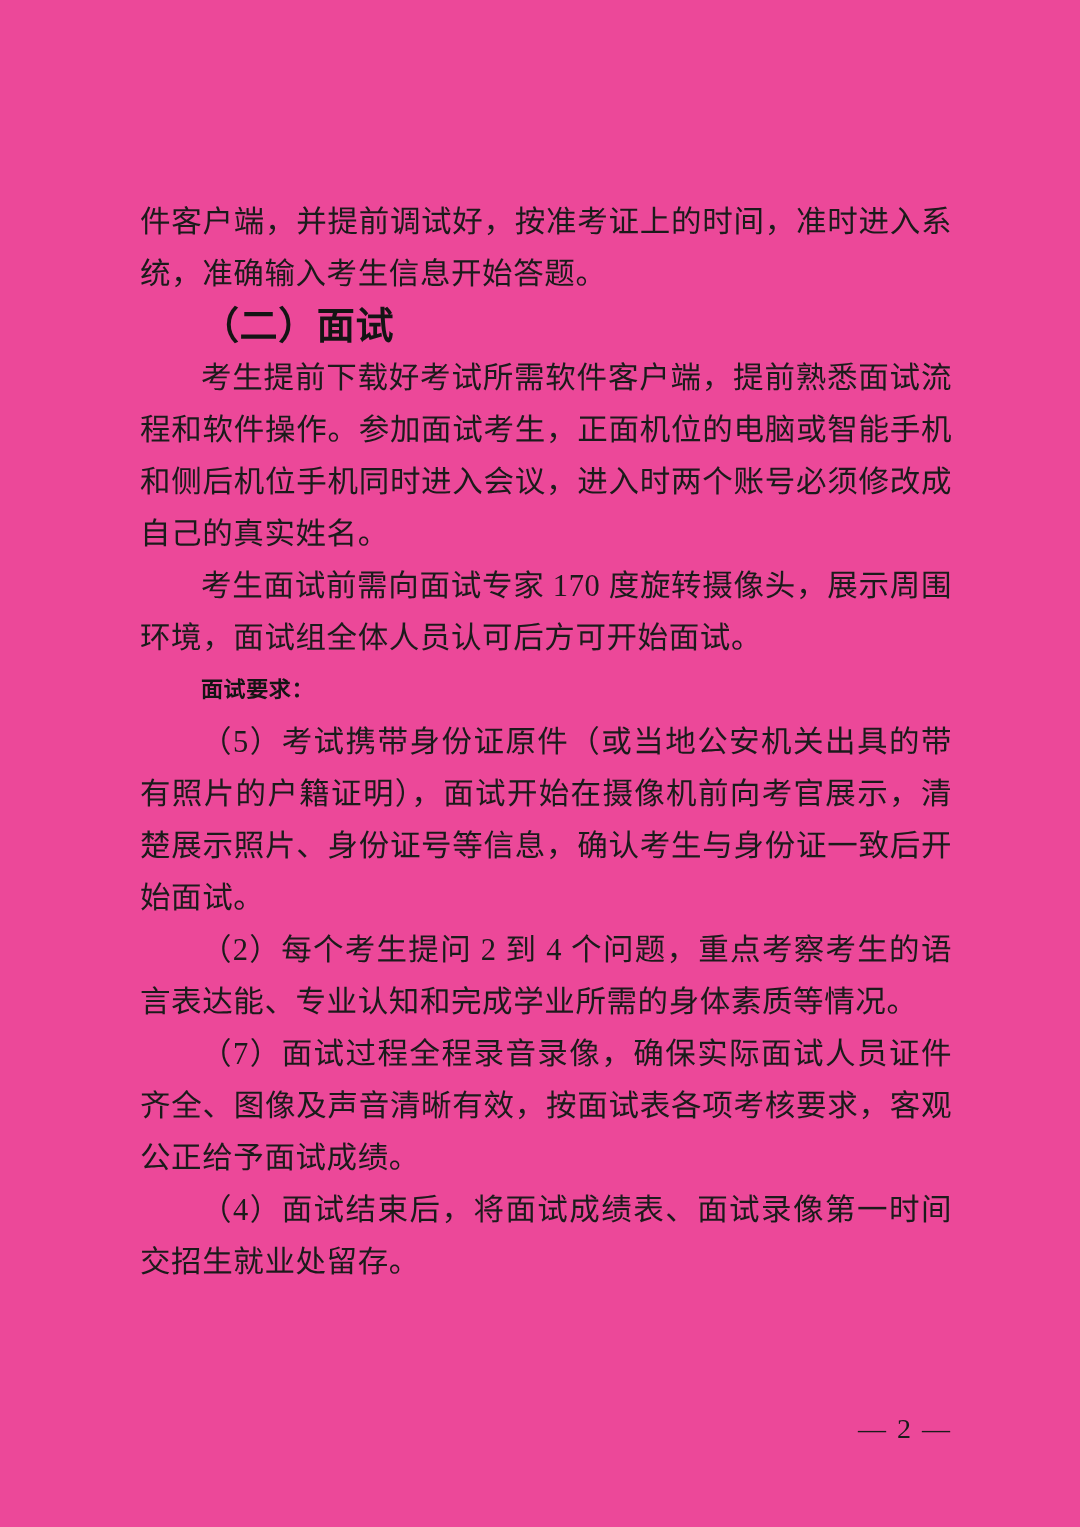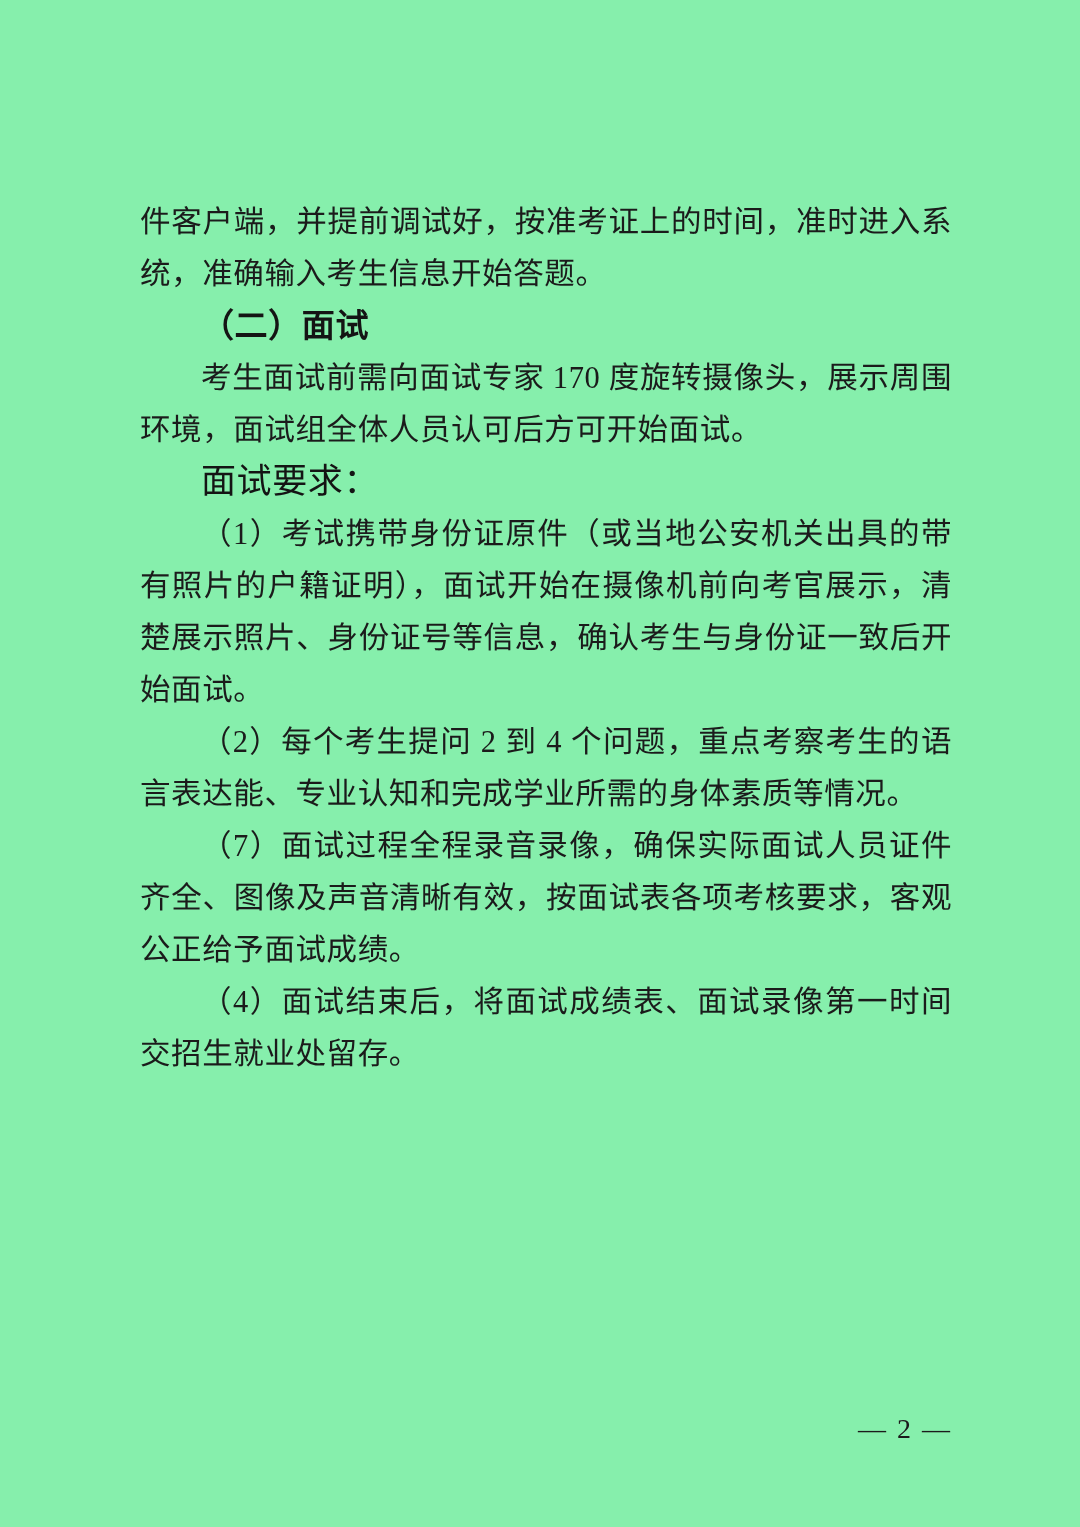--- a/index.html
+++ b/index.html
@@ -15,56 +15,56 @@
     font-family: "Liberation Serif", "DejaVu Serif", serif;
     color: #1a1a1a;
     overflow: hidden;
   }
   .page {
     position: absolute;
     left: 0;
     top: 0;
     width: 1080px;
     height: 1527px;
-    background: #86efac;
+    background: #ec4899;
   }
   .content {
     position: absolute;
     left: 140px;
     top: 196px;
     width: 812px;
   }
   .para {
     font-size: 30.5px;
     line-height: 52px;
     letter-spacing: 0.6px;
     text-align: justify;
     text-justify: inter-ideograph;
     margin: 0;
     color: #1b1b1b;
   }
   .indent {
     text-indent: 61px;
   }
   .heading {
-    font-size: 33px;
+    font-size: 38px;
     line-height: 52px;
     letter-spacing: 0.6px;
     margin: 0;
     text-indent: 61px;
     font-weight: bold;
     color: #141414;
   }
   .subheading {
-    font-size: 35px;
+    font-size: 22px;
     line-height: 52px;
     letter-spacing: 0.6px;
     margin: 0;
     text-indent: 61px;
-    font-weight: normal;
+    font-weight: bold;
     color: #141414;
   }
   .footer {
     position: absolute;
     right: 128px;
     bottom: 82px;
     font-size: 28px;
     letter-spacing: 2px;
     color: #1b1b1b;
     font-family: "Liberation Serif", "DejaVu Serif", serif;
@@ -74,26 +74,27 @@
 <body>
 
 <div class="page">
 
   <div class="content">
 
     <p class="para">件客户端，并提前调试好，按准考证上的时间，准时进入系统，准确输入考生信息开始答题。</p>
 
     <p class="heading">（二）面试</p>
 
+    <p class="para indent">考生提前下载好考试所需软件客户端，提前熟悉面试流程和软件操作。参加面试考生，正面机位的电脑或智能手机和侧后机位手机同时进入会议，进入时两个账号必须修改成自己的真实姓名。</p>
 
     <p class="para indent">考生面试前需向面试专家 170 度旋转摄像头，展示周围环境，面试组全体人员认可后方可开始面试。</p>
 
     <p class="subheading">面试要求：</p>
 
-    <p class="para indent">（1）考试携带身份证原件（或当地公安机关出具的带有照片的户籍证明），面试开始在摄像机前向考官展示，清楚展示照片、身份证号等信息，确认考生与身份证一致后开始面试。</p>
+    <p class="para indent">（5）考试携带身份证原件（或当地公安机关出具的带有照片的户籍证明），面试开始在摄像机前向考官展示，清楚展示照片、身份证号等信息，确认考生与身份证一致后开始面试。</p>
 
     <p class="para indent">（2）每个考生提问 2 到 4 个问题，重点考察考生的语言表达能、专业认知和完成学业所需的身体素质等情况。</p>
 
     <p class="para indent">（7）面试过程全程录音录像，确保实际面试人员证件齐全、图像及声音清晰有效，按面试表各项考核要求，客观公正给予面试成绩。</p>
 
     <p class="para indent">（4）面试结束后，将面试成绩表、面试录像第一时间交招生就业处留存。</p>
 
   </div>
 
   <div class="footer">— 2 —</div>

